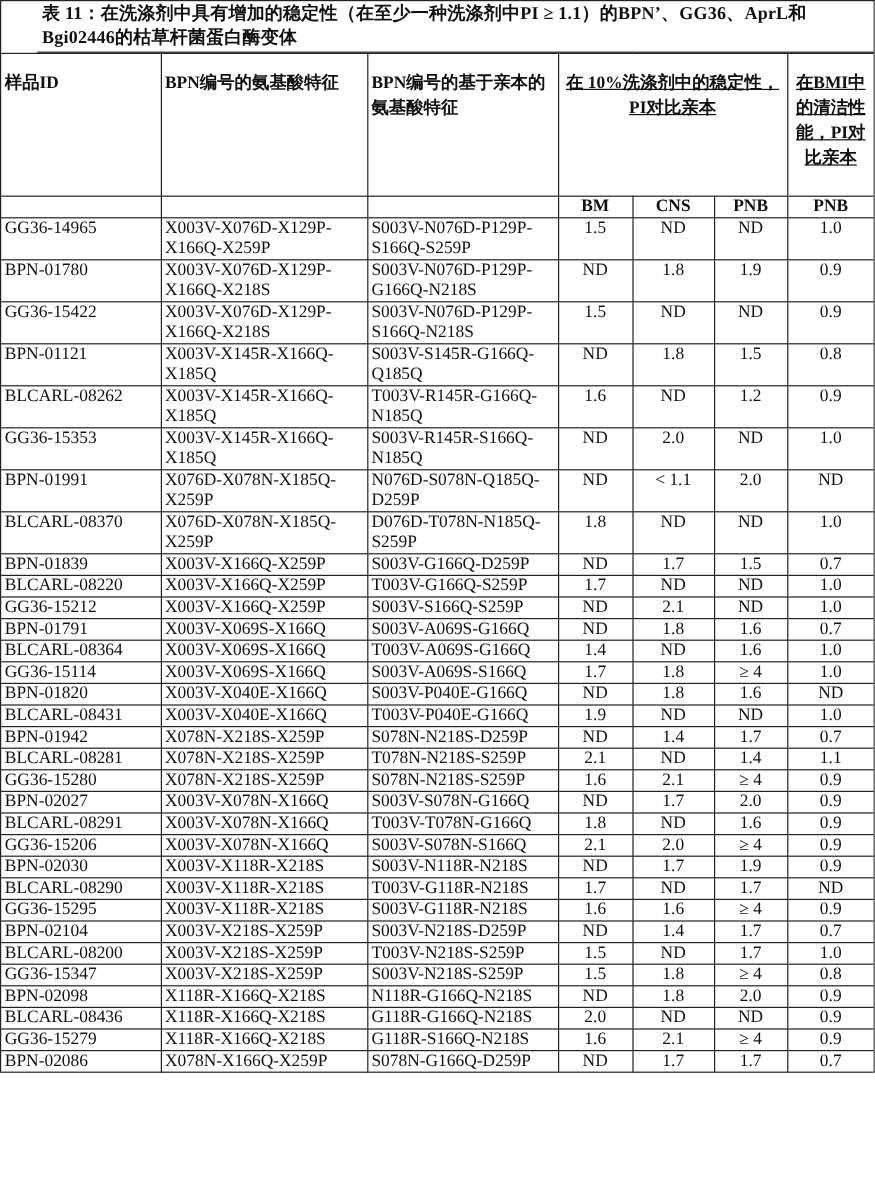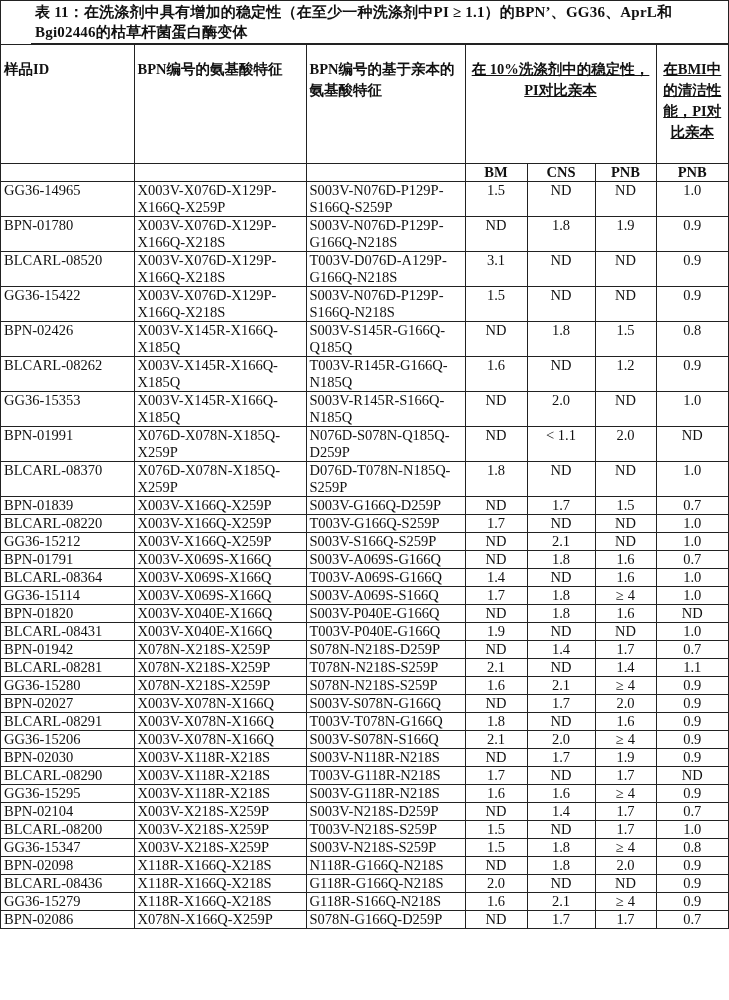--- a/index.html
+++ b/index.html
@@ -64,39 +64,30 @@
         <tr class="two">
           <td>BPN-01780</td>
           <td>X003V-X076D-X129P-X166Q-X218S</td>
           <td>S003V-N076D-P129P-G166Q-N218S</td>
           <td class="num">ND</td>
           <td class="num">1.8</td>
           <td class="num">1.9</td>
           <td class="num">0.9</td>
         </tr>
         <tr class="two">
-          <td>BLCARL-08520</td>
-          <td>X003V-X076D-X129P-X166Q-X218S</td>
-          <td>T003V-D076D-A129P-G166Q-N218S</td>
-          <td class="num">3.1</td>
-          <td class="num">ND</td>
-          <td class="num">ND</td>
-          <td class="num">0.9</td>
-        </tr>
-        <tr class="two">
           <td>GG36-15422</td>
           <td>X003V-X076D-X129P-X166Q-X218S</td>
           <td>S003V-N076D-P129P-S166Q-N218S</td>
           <td class="num">1.5</td>
           <td class="num">ND</td>
           <td class="num">ND</td>
           <td class="num">0.9</td>
         </tr>
         <tr class="two">
-          <td>BPN-02426</td>
+          <td>BPN-01121</td>
           <td>X003V-X145R-X166Q-X185Q</td>
           <td>S003V-S145R-G166Q-Q185Q</td>
           <td class="num">ND</td>
           <td class="num">1.8</td>
           <td class="num">1.5</td>
           <td class="num">0.8</td>
         </tr>
         <tr class="two">
           <td>BLCARL-08262</td>
           <td>X003V-X145R-X166Q-X185Q</td>

